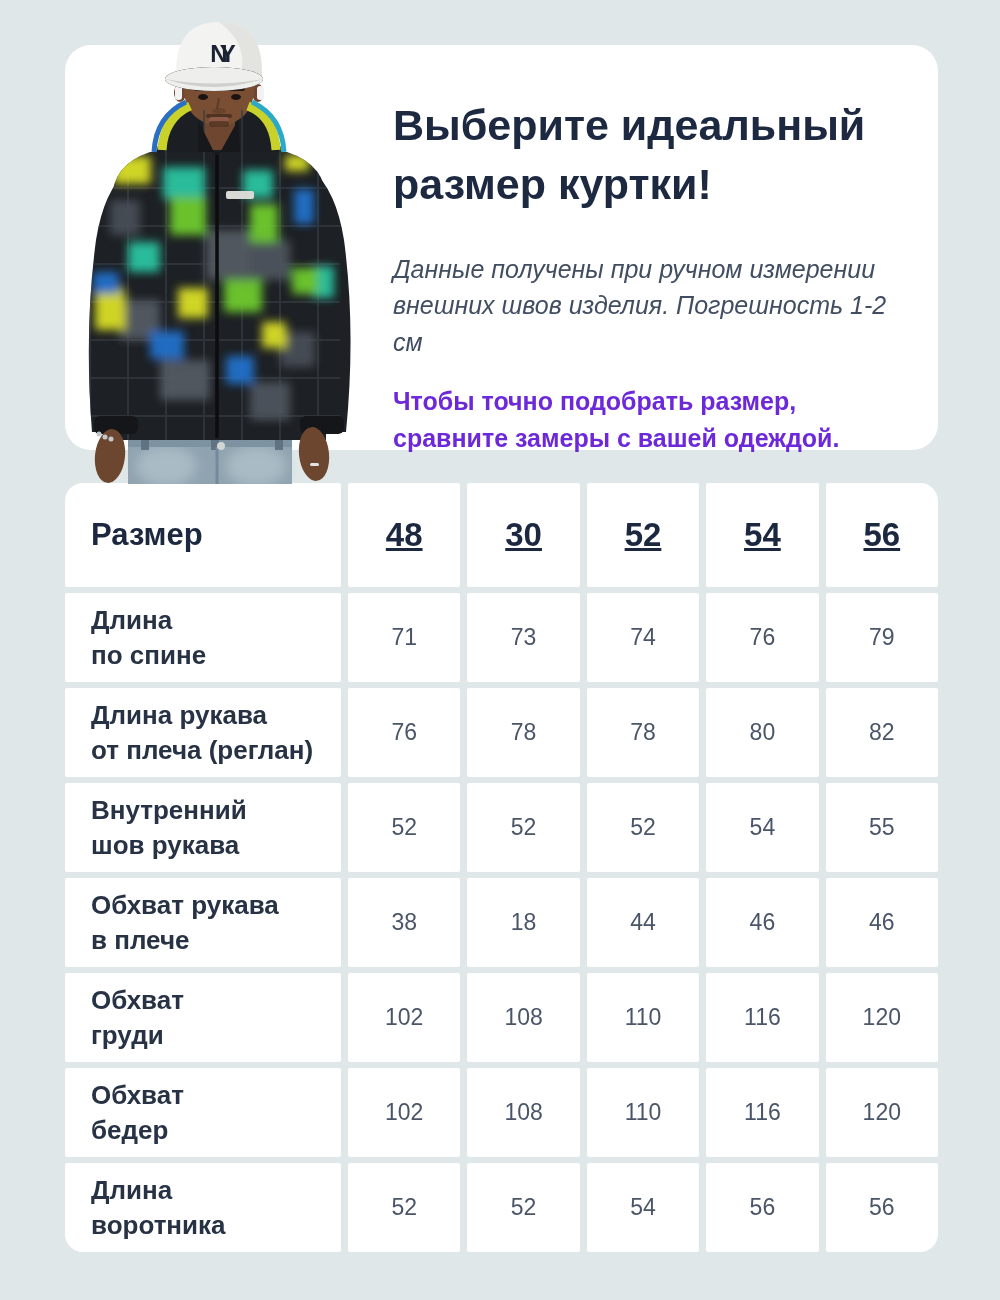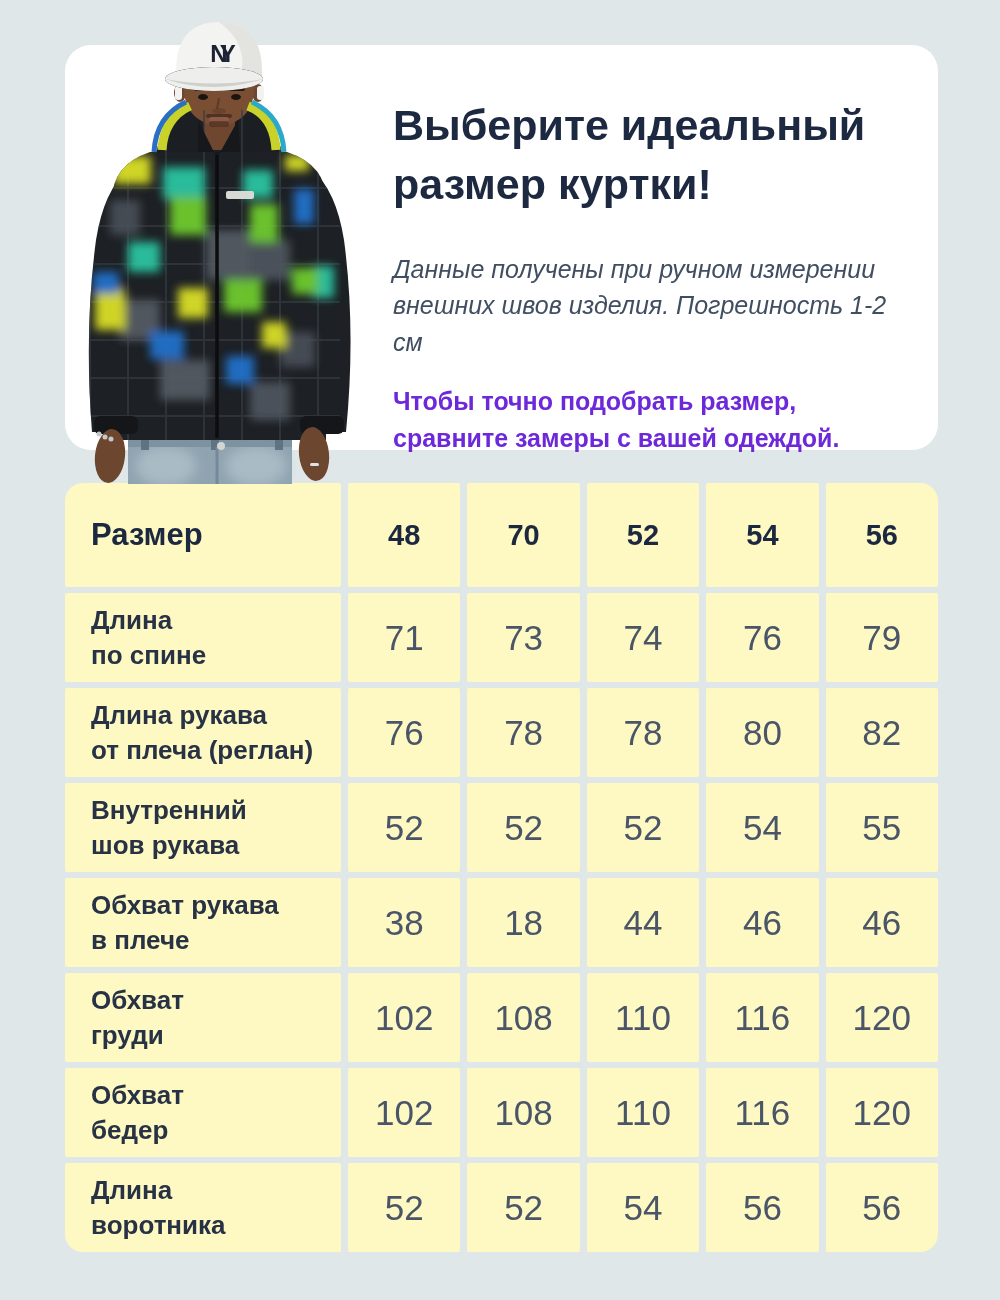--- a/index.html
+++ b/index.html
@@ -31,36 +31,36 @@
   }
   
   .size-table{
     position:absolute;left:65px;top:483px;width:873px;z-index:1;
     display:grid;
     grid-template-columns:276px repeat(5,1fr);
     grid-template-rows:104px repeat(7,89px);
     column-gap:7px;row-gap:6px;
   }
   .cell{
-    background:#fef9c3;border-radius:2px;
+    background:#ffffff;border-radius:2px;
     display:flex;align-items:center;justify-content:center;
   }
   .cell.label{
     justify-content:flex-start;padding-left:26px;box-sizing:border-box;
   }
   .cell.tl{border-top-left-radius:18px;}
   .cell.tr{border-top-right-radius:18px;}
   .cell.bl{border-bottom-left-radius:18px;}
   .cell.br{border-bottom-right-radius:18px;}
   .head-label{font-size:31px;font-weight:bold;color:#1b2840;}
-  .head-size{font-size:29px;font-weight:bold;color:#1b2840;}
+  .head-size{font-size:33px;font-weight:bold;color:#1b2840;text-decoration:underline;}
   .row-label{
     font-size:26px;color:#273244;line-height:1.32;white-space:pre-line;font-weight:700;
   }
-  .num{font-size:35px;color:#4a5568;font-weight:400;}
+  .num{font-size:23px;color:#4a5568;font-weight:400;}
 </style>
 </head>
 <body>
 
 <div class="card"></div>
 
 <svg class="hero-model" viewBox="70 12 320 472" xmlns="http://www.w3.org/2000/svg" aria-hidden="true">
   <defs>
     <filter id="pblur" x="-40%" y="-40%" width="180%" height="180%">
       <feGaussianBlur stdDeviation="5"></feGaussianBlur>
@@ -193,21 +193,21 @@
 
 <div class="size-table">
 
   <div class="cell label tl">
     <span class="head-label">Размер</span>
   </div>
   <div class="cell">
       <span class="head-size">48</span>
     </div>
   <div class="cell">
-      <span class="head-size">70</span>
+      <span class="head-size">30</span>
     </div>
   <div class="cell">
       <span class="head-size">52</span>
     </div>
   <div class="cell">
       <span class="head-size">54</span>
     </div>
   <div class="cell tr">
       <span class="head-size">56</span>
     </div>

